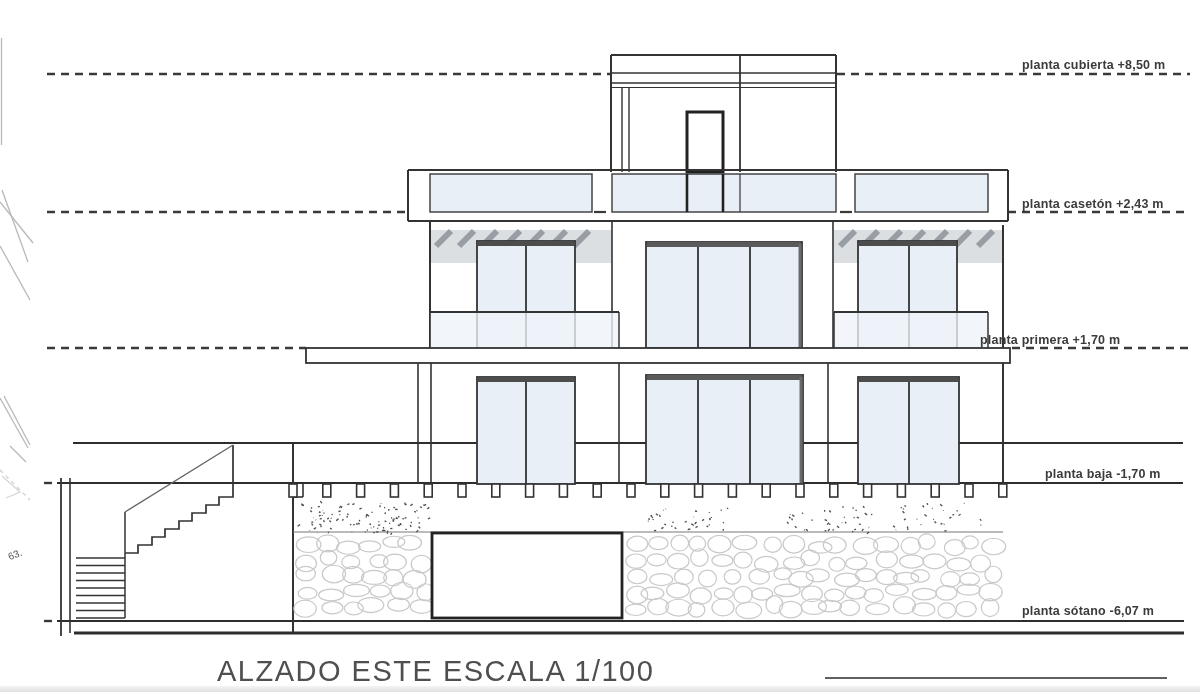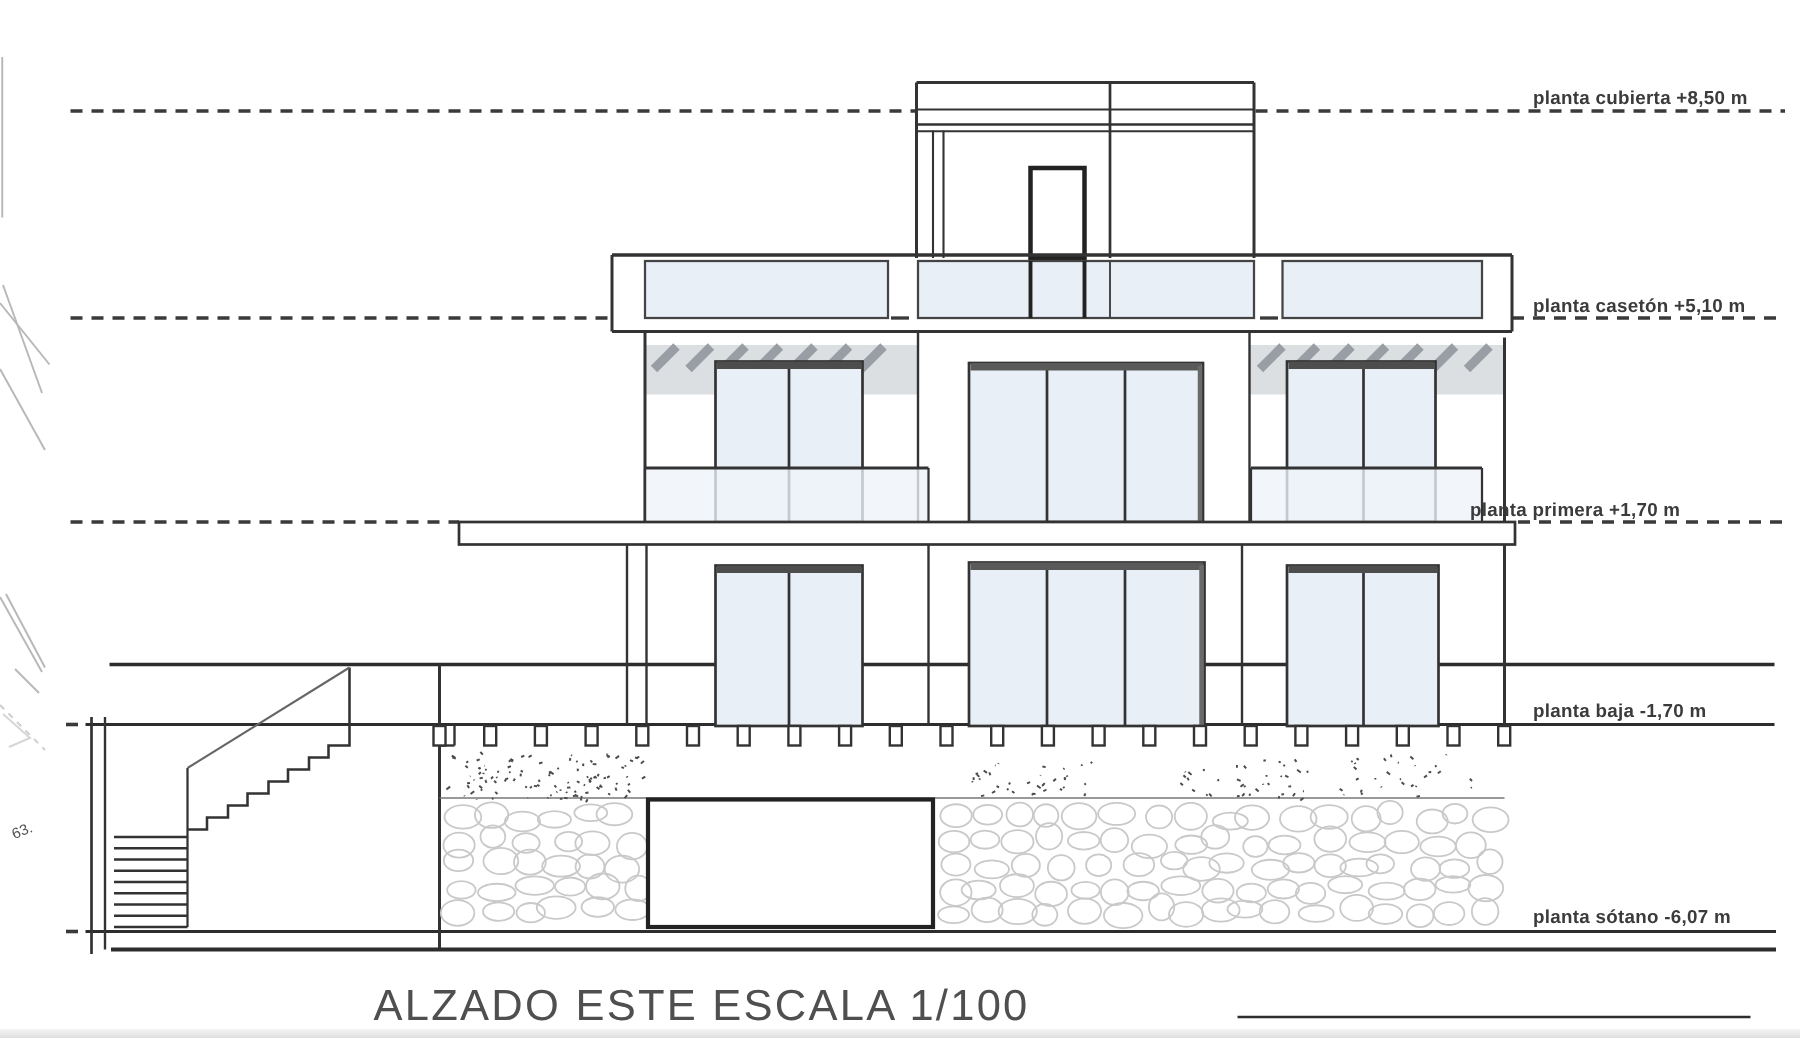--- a/index.html
+++ b/index.html
@@ -2,21 +2,21 @@
 <html><head>
 <meta charset="utf-8">
 <style>
   html,body{margin:0;padding:0;background:#fff;}
   #canvas{position:relative;width:1200px;height:692px;background:#fff;overflow:hidden;
           font-family:"Liberation Sans", sans-serif;text-align:right;}
   #drawing{position:absolute;left:0;top:0;}
   .lvl{position:absolute;font-size:12.5px;font-weight:700;color:#3b3b3b;
        letter-spacing:.2px;white-space:nowrap;}
   #title{position:absolute;left:217px;top:655px;font-size:29px;color:#4f4f4f;
-         letter-spacing:1.5px;white-space:nowrap;margin-left:32px;}
+         letter-spacing:1.5px;white-space:nowrap;}
   #margin-note{position:absolute;left:8px;top:549px;font-size:10px;color:#555;
          transform:rotate(-22deg);}
   #bottom-smudge{position:absolute;left:0;top:686px;width:1200px;height:6px;
          background:linear-gradient(#f2f2f2,#d7d7d7);opacity:.8;}
 </style>
 </head>
 <body>
 
 <div id="canvas" style="--glass: #e9eff7; --rglass: #eef4fa; --band: #dcdfe2; --hatch: #989ea4; --stone: #c9c9c9;">
 
@@ -546,22 +546,22 @@
           <line x1="76" y1="610.5" x2="125" y2="610.5" stroke="#333" stroke-width="1.7"></line>
           <line x1="76" y1="618" x2="125" y2="618" stroke="#333" stroke-width="1.7"></line>
         </g>
     <path d="M125,553 H138 V545 H152 V537 H165 V529 H179 V521 H192 V513 H206 V505 H219 V497 H233 V445" stroke-width="1.7"></path>
     <line x1="125" y1="512" x2="233" y2="445" stroke="#666" stroke-width="1.4"></line>
   </g>
 
 </svg>
 
 <div class="lvl" style="left:1022px;top:58px">planta cubierta +8,50 m</div>
-<div class="lvl" style="left:1022px;top:197px">planta casetón +5,10 m</div>
+<div class="lvl" style="left:1022px;top:197px">planta casetón +2,43 m</div>
 <div class="lvl" style="left:980px;top:333px">planta primera +1,70 m</div>
-<div class="lvl" style="left:1022px;top:467px">planta baja -1,70 m</div>
+<div class="lvl" style="left:1045px;top:467px">planta baja -1,70 m</div>
 <div class="lvl" style="left:1022px;top:604px">planta sótano -6,07 m</div>
 
 <div id="margin-note">63.</div>
 <div id="title">ALZADO ESTE ESCALA 1/100</div>
 <div id="bottom-smudge"></div>
 
 </div>
 
 </body></html>

